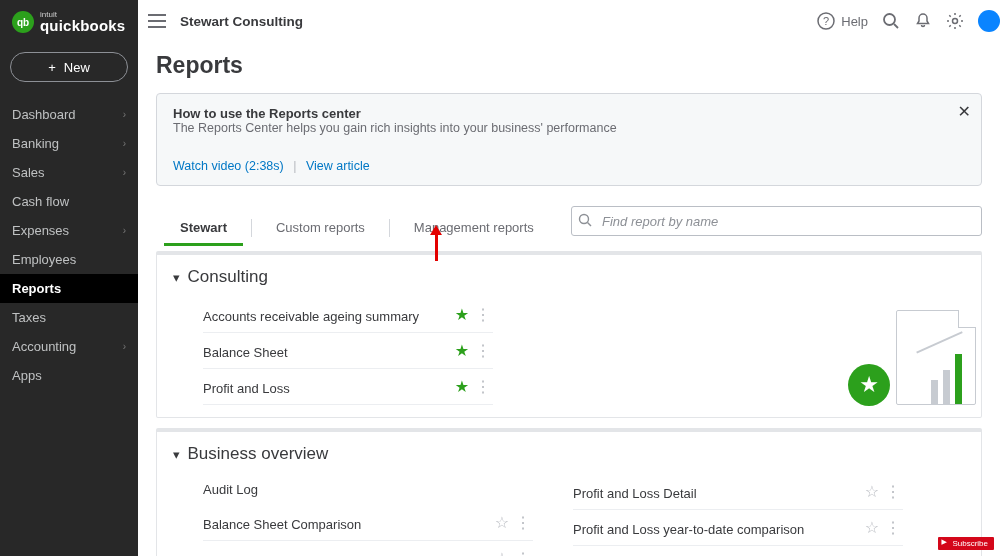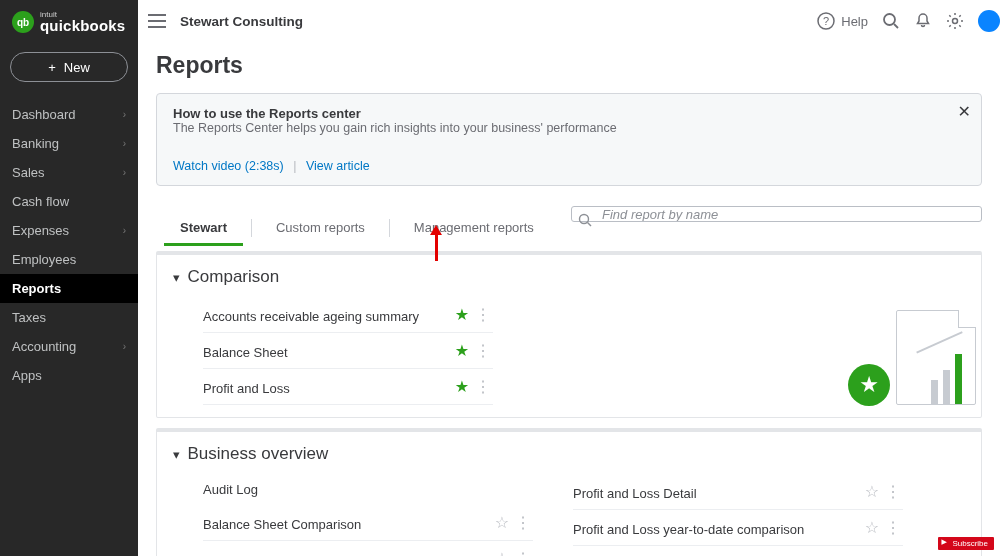--- a/index.html
+++ b/index.html
@@ -33,21 +33,21 @@
 
   .info-card{border:1px solid #d4d7dc;border-radius:4px;background:#f6f8f9;padding:12px 16px;position:relative;margin-bottom:20px}
   .info-title{font-size:13px;font-weight:700;}
   .info-sub{font-size:12.5px;color:#6b6c72}
   .info-links{margin-top:24px;font-size:12.5px}
   .info-links a{color:#0077c5;cursor:pointer;text-decoration:none}
   .info-sep{color:#b8bbc1;margin:0 6px}
   .info-close{position:absolute;top:8px;right:10px;color:#393a3d;cursor:pointer;font-size:16px}
 
   .search-row{display:flex;justify-content:flex-end;margin-bottom:4px;position:relative;height:30px}
-  .search{width:411px;height:16px;border:1px solid #babec5;border-radius:3px;padding:0 8px 0 30px;font-size:13px;color:#a16207}
+  .search{width:411px;height:30px;border:1px solid #babec5;border-radius:3px;padding:0 8px 0 30px;font-size:13px;color:#a16207}
   .search::placeholder{font-style:italic;color:#8d9096}
   .search-icon{position:absolute;right:390px;top:7px;color:#8d9096}
 
   .tabs{display:flex;align-items:center;margin-top:-30px;position:relative;z-index:0}
   .tab{padding:10px 24px;font-size:13px;color:#6b6c72;cursor:pointer;position:relative}
   .tab.active{color:#393a3d;font-weight:700}
   .tab.active::after{content:"";position:absolute;left:8px;right:8px;bottom:-1px;height:3px;background:#2ca01c}
   .tab-sep{width:1px;height:18px;background:#d4d7dc}
 
   .scroll-panel{border:1px solid #e3e5e8;border-top:4px solid #e3e5e8;border-radius:2px;background:#fff;margin-top:6px}
@@ -206,21 +206,21 @@
         <div class="tab-sep"></div>
         <div class="tab">Custom reports</div>
         <div class="tab-sep"></div>
         <div class="tab">Management reports</div>
       </div>
 
       <div class="scroll-panel">
         <div class="section">
           <div class="section-header">
             <span class="caret">▾</span>
-            <span>Comparison</span>
+            <span>Consulting</span>
           </div>
           <div class="fav-list">
             <div class="report-row">
               <span class="report-name">Accounts receivable ageing summary</span>
               <span class="star fav">★</span>
               <span class="kebab">⋮</span>
             </div>
             <div class="report-row">
               <span class="report-name">Balance Sheet</span>
               <span class="star fav">★</span>

